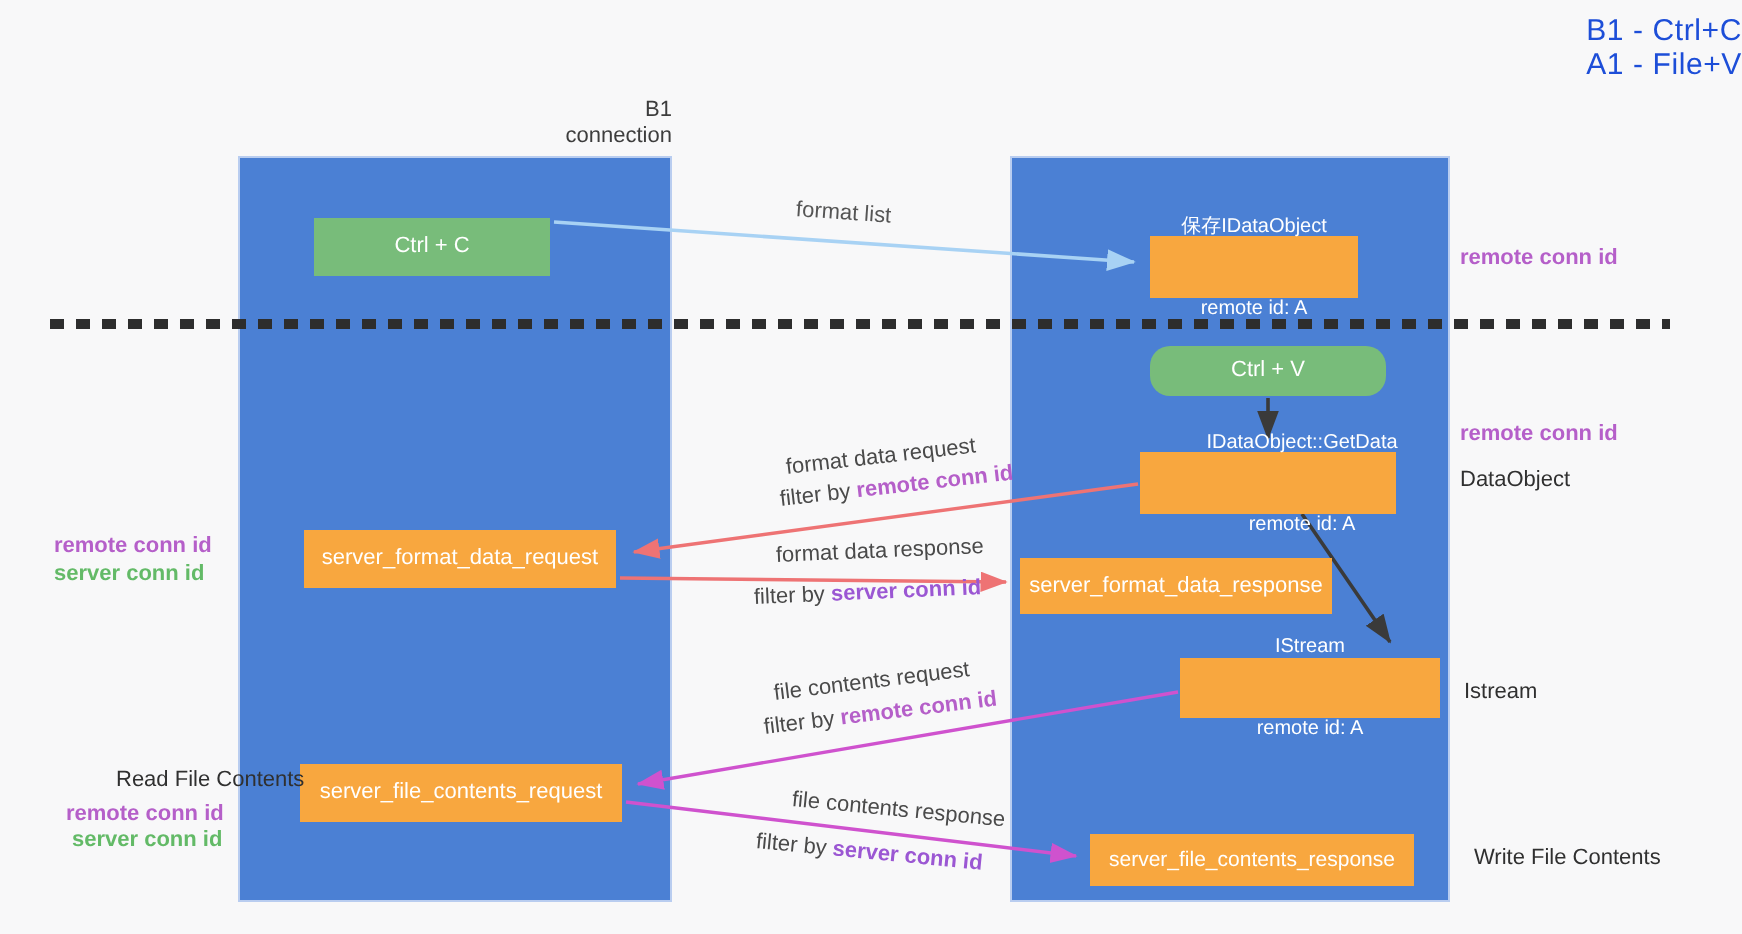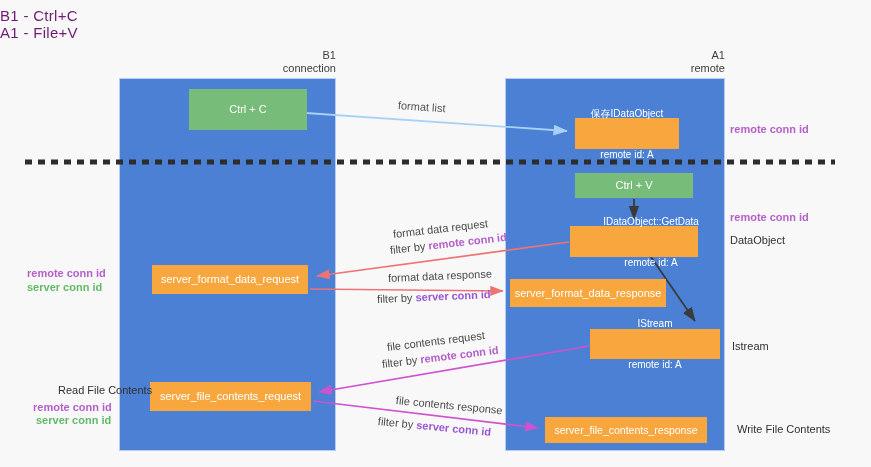--- a/index.html
+++ b/index.html
@@ -5,22 +5,22 @@
   html,body{margin:0;padding:0;}
   body{
     font-family:"Liberation Sans","DejaVu Sans",sans-serif;
     background:var(--bg,#f8f8f9);
   }
   .stage{
     position:relative;width:871px;height:467px;overflow:hidden;
     background:var(--bg,#f8f8f9);
   }
   .title{
-    position:absolute;left:0;right:0;top:7px;text-align:left;
-    font-size:15px;line-height:17px;color:#701a75;letter-spacing:.3px;
+    position:absolute;left:0;right:0;top:7px;text-align:right;
+    font-size:15px;line-height:17px;color:#1d4ed8;letter-spacing:.3px;
   }
   .col-header{
     position:absolute;text-align:right;font-size:11px;line-height:13px;color:#3d3d3d;
   }
   .column{
     position:absolute;background:var(--column-blue,#4b80d4);
     border:1px solid #b9cdf0;box-sizing:border-box;
   }
   .box{
     position:absolute;display:flex;flex-direction:column;justify-content:center;
@@ -51,24 +51,20 @@
 
   <div class="title">
     <div>B1 - Ctrl+C</div>
     <div>A1 - File+V</div>
   </div>
 
   <div class="col-header" style="left:119px;width:217px;top:49px;">
     <div>B1</div>
     <div>connection</div>
   </div>
-  <div class="col-header" style="left:505px;width:220px;top:49px;">
-    <div>A1</div>
-    <div>remote</div>
-  </div>
 
   <div class="column" style="left:119px;top:78px;width:217px;height:373px;"></div>
   <div class="column" style="left:505px;top:78px;width:220px;height:373px;"></div>
 
   <svg class="overlay" width="871" height="467" viewBox="0 0 871 467">
     <defs>
       <marker id="ah-blue" markerWidth="9" markerHeight="7" refX="7.5" refY="3" orient="auto">
         <path d="M0,0 L8,3 L0,6 Z" style="fill:var(--arrow-blue,#a8d2f4)"></path>
       </marker>
       <marker id="ah-red" markerWidth="9" markerHeight="7" refX="7.5" refY="3" orient="auto">
@@ -92,30 +88,30 @@
 
     <line x1="569" y1="242" x2="317" y2="276" stroke-width="1.7" marker-end="url(#ah-red)" style="stroke:var(--arrow-red,#ee7374)"></line>
 
     <line x1="310" y1="289" x2="503" y2="291" stroke-width="1.7" marker-end="url(#ah-red)" style="stroke:var(--arrow-red,#ee7374)"></line>
 
     <line x1="589" y1="346" x2="319" y2="392" stroke-width="1.7" marker-end="url(#ah-magenta)" style="stroke:var(--arrow-magenta,#cf52ce)"></line>
 
     <line x1="313" y1="401" x2="538" y2="428" stroke-width="1.7" marker-end="url(#ah-magenta)" style="stroke:var(--arrow-magenta,#cf52ce)"></line>
   </svg>
 
-  <div class="box green" style="left:157px;top:89px;width:118px;height:41px;margin-left:32px;">
+  <div class="box green" style="left:157px;top:109px;width:118px;height:29px;">
     <span>Ctrl + C</span>
   </div>
 
   <div class="box orange two" style="left:575px;top:118px;width:104px;height:31px;">
     <span>保存IDataObject</span>
     <span class="sub">remote id: A</span>
   </div>
 
-  <div class="box green" style="left:575px;top:173px;width:118px;height:25px;">
+  <div class="box green" style="left:575px;top:173px;width:118px;height:25px;border-radius:10px;">
     <span>Ctrl + V</span>
   </div>
 
   <div class="box orange two" style="left:570px;top:226px;width:128px;height:31px;padding-left:34px;">
     <span>IDataObject::GetData</span>
     <span class="sub">remote id: A</span>
   </div>
 
   <div class="box orange" style="left:152px;top:265px;width:156px;height:29px;">
     <span>server_format_data_request</span>

